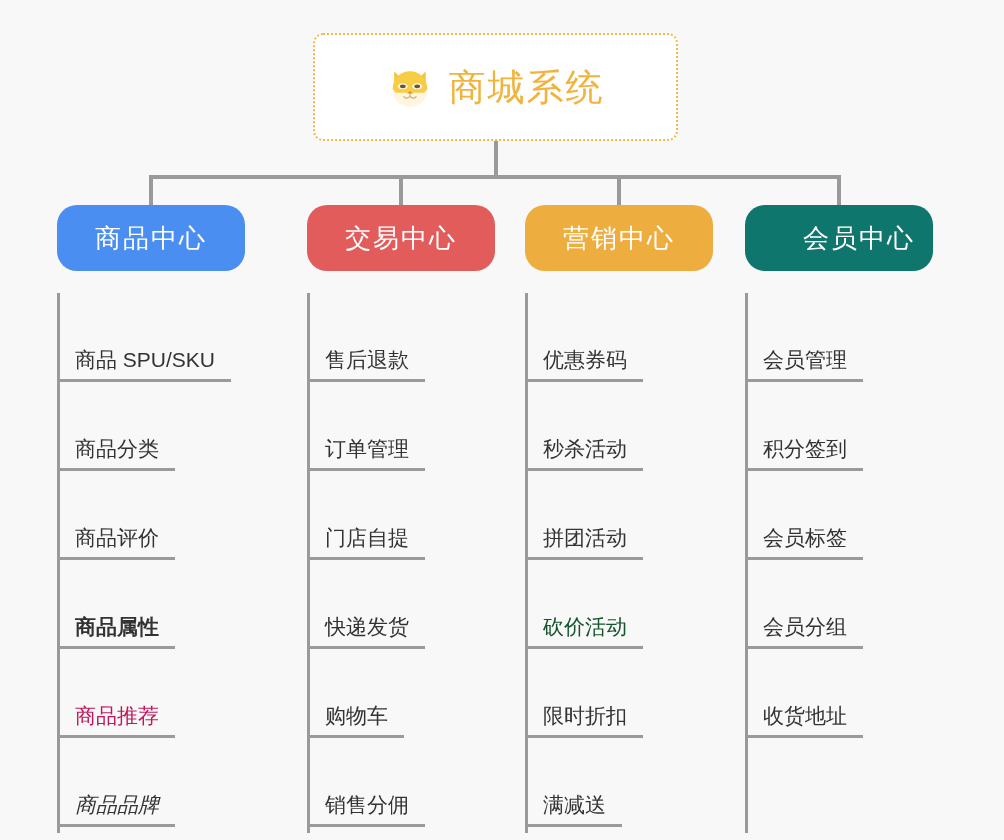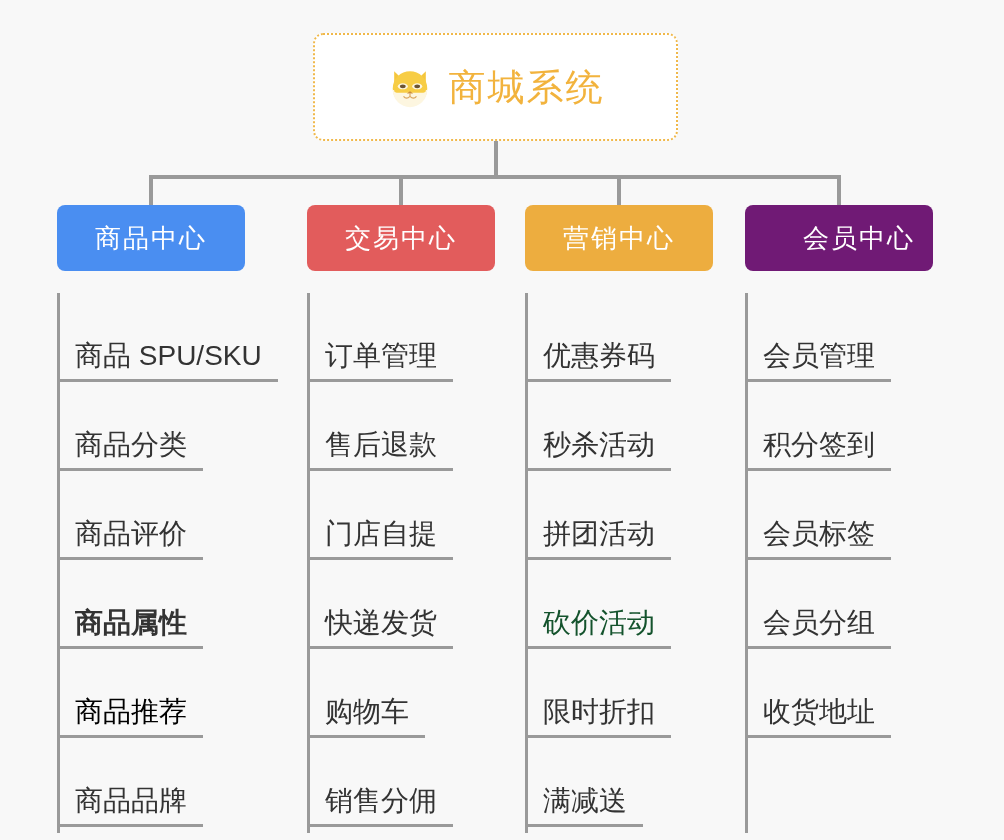--- a/index.html
+++ b/index.html
@@ -59,21 +59,21 @@
   .conn-h { height: 4px; }
 
   
   .column {
     position: absolute;
     top: 205px;
     width: 188px;
   }
   .cat-header {
     height: 66px;
-    border-radius: 8px;
+    border-radius: 20px;
     display: flex;
     align-items: center;
     justify-content: center;
     color: #ffffff;
     font-size: 26px;
     letter-spacing: 2px;
     box-sizing: border-box;
   }
   .leaf-list {
     position: relative;
@@ -84,21 +84,21 @@
   }
   .leaf {
     position: relative;
     height: 89px;
     display: flex;
     align-items: flex-end;
     box-sizing: border-box;
   }
   .leaf-label {
     display: inline-block;
-    font-size: 28px;
+    font-size: 21px;
     color: #333333;
     line-height: 1.15;
     padding: 0 16px 7px 18px;
     border-bottom: 3px solid #9a9a9a;
     margin-left: -19px;
     white-space: nowrap;
   }
 </style>
 </head>
 <body>
@@ -143,36 +143,36 @@
       <div class="leaf">
           <span class="leaf-label" style="border-bottom-color: rgb(154, 154, 154); color: rgb(51, 51, 51);">商品分类</span>
         </div>
       <div class="leaf">
           <span class="leaf-label" style="border-bottom-color: rgb(154, 154, 154); color: rgb(51, 51, 51);">商品评价</span>
         </div>
       <div class="leaf">
           <span class="leaf-label" style="border-bottom-color: rgb(154, 154, 154); color: rgb(51, 51, 51); font-weight: bold;">商品属性</span>
         </div>
       <div class="leaf">
-          <span class="leaf-label" style="border-bottom-color: rgb(154, 154, 154); color: #000000;">商品推荐</span>
-        </div>
-      <div class="leaf">
-          <span class="leaf-label" style="border-bottom-color: rgb(154, 154, 154); color: rgb(51, 51, 51);">商品品牌</span>
+          <span class="leaf-label" style="border-bottom-color: rgb(154, 154, 154); color: #be185d;">商品推荐</span>
+        </div>
+      <div class="leaf">
+          <span class="leaf-label" style="border-bottom-color: rgb(154, 154, 154); color: rgb(51, 51, 51); font-style: italic;">商品品牌</span>
         </div>
     </div>
   </div>
 
   <div class="column" style="left:307px;">
     <div class="cat-header" style="background: rgb(226, 92, 92);">交易中心</div>
     <div class="leaf-list" style="border-left-color: rgb(154, 154, 154);">
       <div class="leaf">
+          <span class="leaf-label" style="border-bottom-color: rgb(154, 154, 154); color: rgb(51, 51, 51);">售后退款</span>
+        </div>
+      <div class="leaf">
           <span class="leaf-label" style="border-bottom-color: rgb(154, 154, 154); color: rgb(51, 51, 51);">订单管理</span>
-        </div>
-      <div class="leaf">
-          <span class="leaf-label" style="border-bottom-color: rgb(154, 154, 154); color: rgb(51, 51, 51);">售后退款</span>
         </div>
       <div class="leaf">
           <span class="leaf-label" style="border-bottom-color: rgb(154, 154, 154); color: rgb(51, 51, 51);">门店自提</span>
         </div>
       <div class="leaf">
           <span class="leaf-label" style="border-bottom-color: rgb(154, 154, 154); color: rgb(51, 51, 51);">快递发货</span>
         </div>
       <div class="leaf">
           <span class="leaf-label" style="border-bottom-color: rgb(154, 154, 154); color: rgb(51, 51, 51);">购物车</span>
         </div>
@@ -200,21 +200,21 @@
       <div class="leaf">
           <span class="leaf-label" style="border-bottom-color: rgb(154, 154, 154); color: rgb(51, 51, 51);">限时折扣</span>
         </div>
       <div class="leaf">
           <span class="leaf-label" style="border-bottom-color: rgb(154, 154, 154); color: rgb(51, 51, 51);">满减送</span>
         </div>
     </div>
   </div>
 
   <div class="column" style="left:745px;">
-    <div class="cat-header" style="background: #701a75; padding-left: 40px;">会员中心</div>
+    <div class="cat-header" style="background: #0f766e; padding-left: 40px;">会员中心</div>
     <div class="leaf-list" style="border-left-color: rgb(154, 154, 154);">
       <div class="leaf">
           <span class="leaf-label" style="border-bottom-color: rgb(154, 154, 154); color: rgb(51, 51, 51);">会员管理</span>
         </div>
       <div class="leaf">
           <span class="leaf-label" style="border-bottom-color: rgb(154, 154, 154); color: rgb(51, 51, 51);">积分签到</span>
         </div>
       <div class="leaf">
           <span class="leaf-label" style="border-bottom-color: rgb(154, 154, 154); color: rgb(51, 51, 51);">会员标签</span>
         </div>

